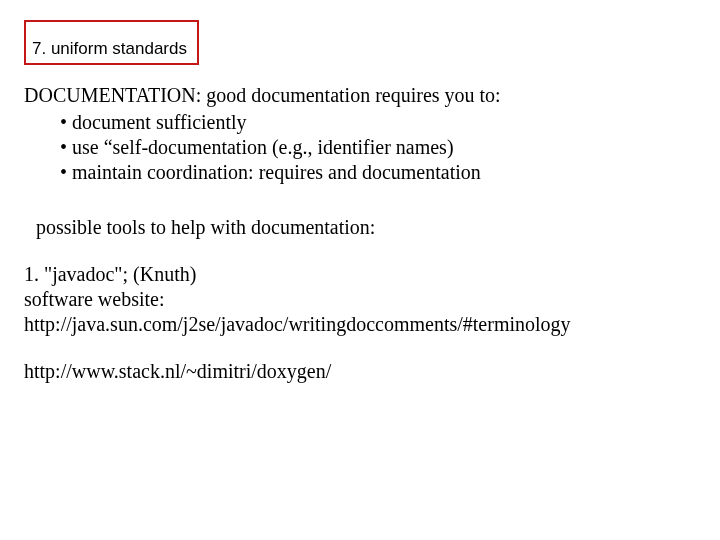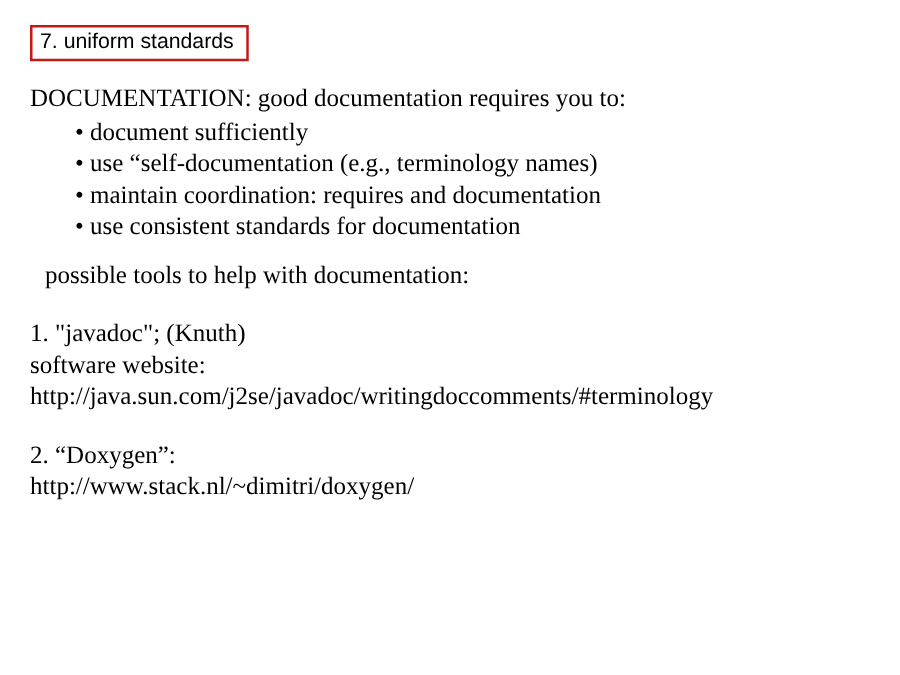--- a/index.html
+++ b/index.html
@@ -10,34 +10,34 @@
       margin: 0;
       padding: 20px 24px;
       width: 720px;
       height: 540px;
       box-sizing: border-box;
       line-height: 1.25;
     }
     .header-box {
       border: 2px solid #c41818;
       display: inline-block;
-      padding: 0 10px 4px 6px;
+      padding: 16px 10px 4px 6px;
       font-family: Arial, Helvetica, sans-serif;
       font-size: 17px;
       color: #000;
       margin-bottom: 18px;
       background: #fff;
     }
     .section-heading {
       margin: 0 0 2px 0;
     }
     ul.bullets {
       list-style: none;
       padding: 0;
-      margin: 0 0 14px 36px;
+      margin: 0 0 30px 36px;
     }
     ul.bullets li::before {
       content: "• ";
     }
     ul.bullets li {
       margin: 0;
     }
     .para {
       margin: 0 0 22px 12px;
     }
@@ -54,33 +54,31 @@
 
 
 <div class="header-box">
   <span>7. uniform standards</span>
 </div>
 
 <div>
   <p class="section-heading">DOCUMENTATION: good documentation requires you to:</p>
   <ul class="bullets">
     <li>document sufficiently</li>
-    <li>use “self-documentation (e.g., terminology names)</li>
+    <li>use “self-documentation (e.g., identifier names)</li>
     <li>maintain coordination:  requires and documentation</li>
-    <li>use consistent standards for documentation</li>
   </ul>
 </div>
 
 <p class="para">possible tools to help with documentation:</p>
 
 <div class="item-block">
   <p>1.  "javadoc"; (Knuth)</p>
   <p>software website:</p>
   <p>http://java.sun.com/j2se/javadoc/writingdoccomments/#terminology</p>
 </div>
 
 <div class="item-block">
-  <p>2.  “Doxygen”:</p>
   <p>http://www.stack.nl/~dimitri/doxygen/</p>
 </div>
 
 
 
 
 </body></html>

